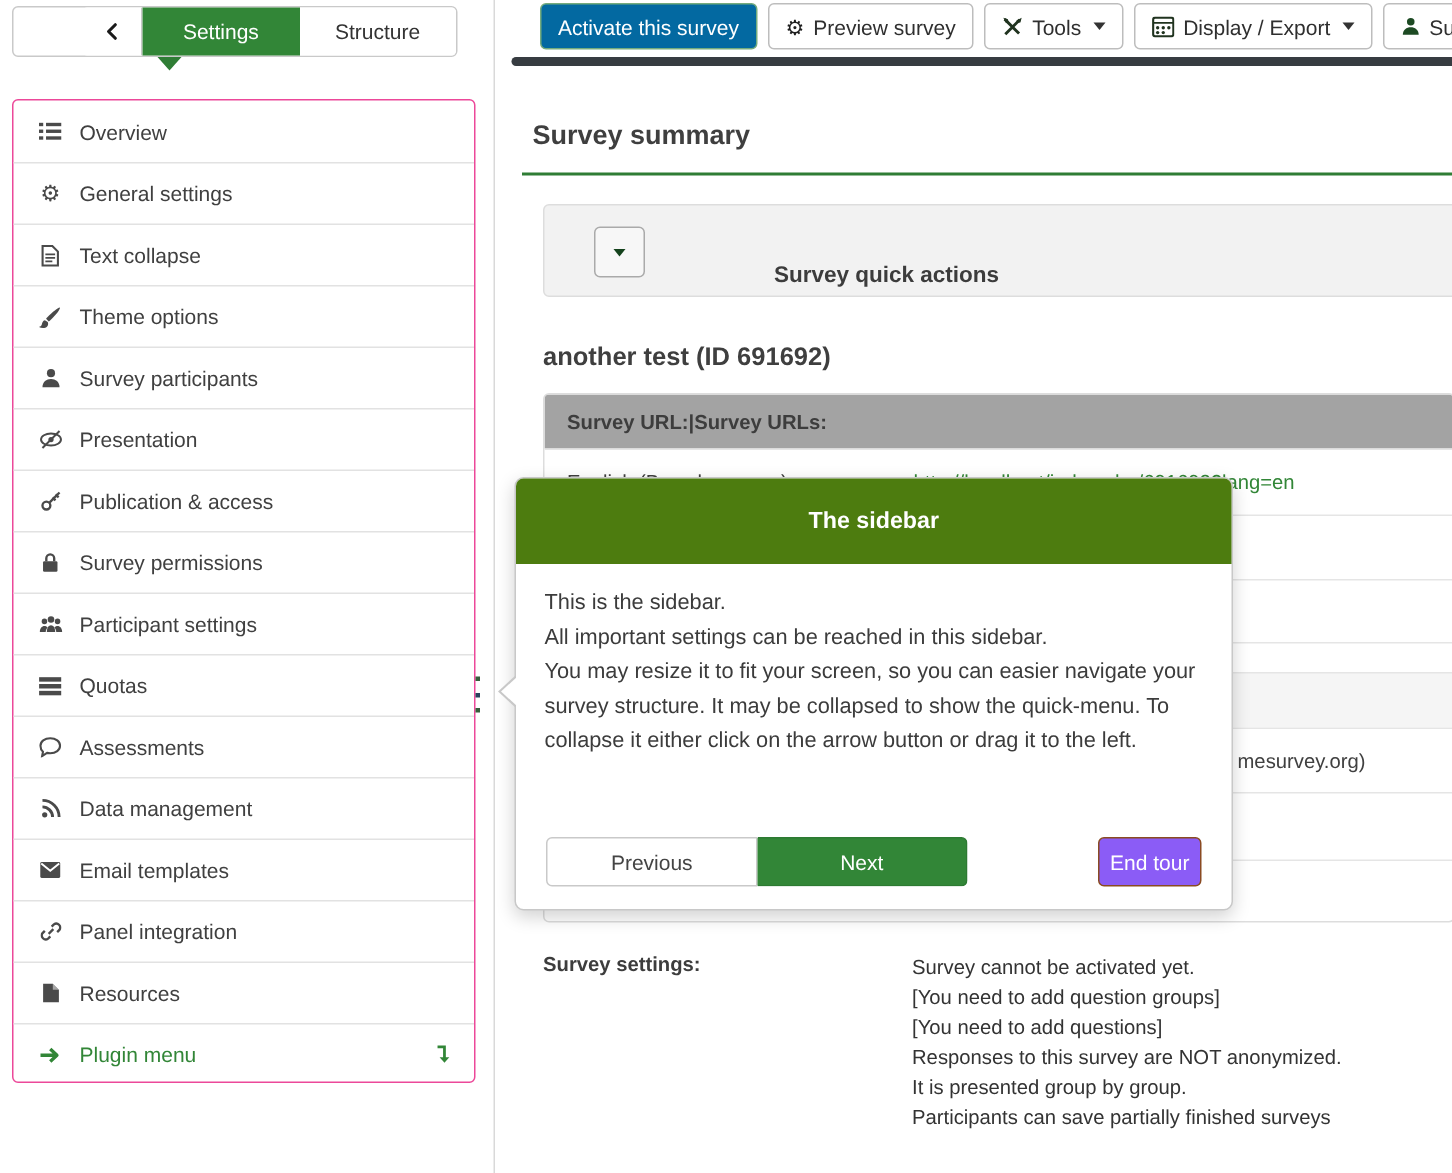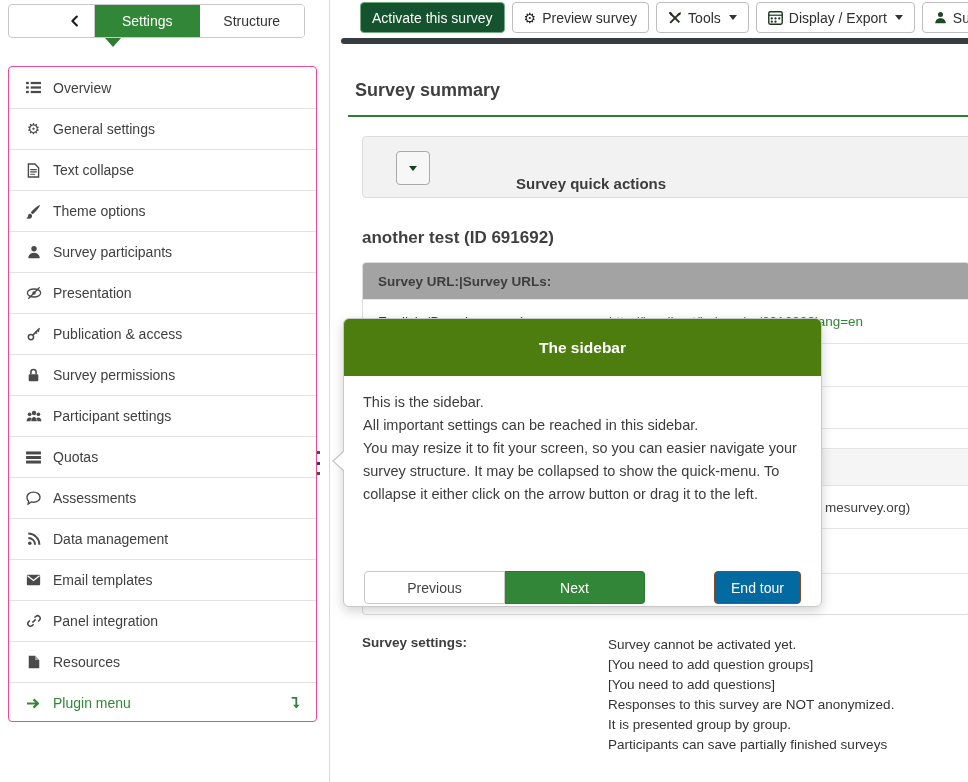--- a/index.html
+++ b/index.html
@@ -23,21 +23,21 @@
   .mi-trailing { margin-left:auto; margin-right:16px; color:#328637; display:inline-flex; }
   .drag-handle { position:absolute; left:317px; top:451px; width:5px; height:24px; display:flex; flex-direction:column; justify-content:space-between; cursor:ew-resize; }
   .drag-handle i { width:3px; height:3px; background:#355e3b; display:block; }
   .drag-handle i:nth-child(2){ background:#27425c; }
 
   
   .main { position:absolute; left:330px; top:0; width:638px; height:782px; background:#fff; }
   .toolbar { position:absolute; left:30px; top:2px; display:flex; gap:7px; white-space:nowrap; }
   .tb-btn { height:31px; display:inline-flex; align-items:center; gap:6px; padding:0 11px; border:1px solid #bdbdbd; border-radius:4px; background:#fff; font-size:14px; color:#2f2f2f; cursor:pointer; }
   .tb-btn .tb-icon { color:#1d4a23; font-size:14px; display:inline-flex; }
-  .tb-activate { background:#14532d; border-color:#74ab7d; color:#fff; }
+  .tb-activate { background:#0369a1; border-color:#74ab7d; color:#fff; }
   .caret { display:inline-block; width:0; height:0; border-left:4px solid transparent; border-right:4px solid transparent; border-top:5px solid #333; margin-left:2px; }
   .darkbar { position:absolute; left:11px; right:-4px; top:38px; height:6px; background:#373c41; border-radius:3px 0 0 3px; }
 
   .page-title { position:absolute; left:25px; top:80px; font-size:18px; font-weight:700; color:#3f3f3f; }
   .green-rule { position:absolute; left:18px; right:0; top:115px; height:2px; background:#2f7d35; }
 
   .quick-panel { position:absolute; left:32px; right:-8px; top:136px; height:62px; background:#f2f2f2; border:1px solid #ddd; border-radius:4px; }
   .dd-btn { position:absolute; left:33px; top:14px; width:34px; height:34px; background:#f7f7f7; border:1px solid #aaa; border-radius:4px; cursor:pointer; display:flex; align-items:center; justify-content:center; }
   .dd-btn .caret { border-top-color:#14421c; margin-left:0; }
   .qa-title { position:absolute; left:153px; top:16px; height:60px; display:flex; align-items:center; font-size:15px; font-weight:700; color:#3c3c3c; }
@@ -59,26 +59,26 @@
 
   .settings-label { position:absolute; left:32px; top:635px; font-size:13.5px; font-weight:700; color:#3d3d3d; }
   .settings-lines { position:absolute; left:278px; top:635px; font-size:13.5px; color:#333; line-height:20px; }
 
   
   .tour { position:absolute; left:343px; top:318px; width:479px; height:289px; background:#fff; border:1px solid #c8c8c8; border-radius:6px; box-shadow:0 4px 12px rgba(0,0,0,0.18); z-index:20; }
   .tour-arrow-outer { position:absolute; left:-12px; top:131px; width:0; height:0; border-top:11px solid transparent; border-bottom:11px solid transparent; border-right:12px solid #c8c8c8; }
   .tour-arrow-inner { position:absolute; left:-10px; top:132px; width:0; height:0; border-top:10px solid transparent; border-bottom:10px solid transparent; border-right:11px solid #fff; }
   .tour-header { height:57px; background:#4d7c0f; border-radius:5px 5px 0 0; color:#fff; font-size:15.5px; font-weight:700; display:flex; align-items:center; justify-content:center; }
   .tour-body { padding:15px 19px 0 19px; font-size:14.5px; color:#3c3c3c; line-height:23px; }
-  .tour-footer { position:absolute; left:20px; right:20px; bottom:2px; height:33px; }
+  .tour-footer { position:absolute; left:20px; right:20px; bottom:15px; height:33px; }
   .btn-group { position:absolute; left:0; top:0; display:flex; }
   .t-btn { height:33px; font-size:14px; display:flex; align-items:center; justify-content:center; cursor:pointer; }
   .btn-prev { width:141px; background:#fff; border:1px solid #c9c9c9; border-radius:4px 0 0 4px; color:#444; }
   .btn-next { width:140px; background:#328637; border:1px solid #2d7a32; border-left:none; border-radius:0 4px 4px 0; color:#fff; }
-  .btn-end { position:absolute; right:0; top:0; width:87px; background:#0369a1; border:1px solid #8a4b22; border-radius:4px; color:#fff; }
+  .btn-end { position:absolute; right:0; top:0; width:69px; background:#8b5cf6; border:1px solid #8a4b22; border-radius:4px; color:#fff; }
 
   svg { display:block; }
 </style>
 </head>
 <body>
 
 <div id="app">
 
   <div class="sidebar">
     <div class="tabbar">

